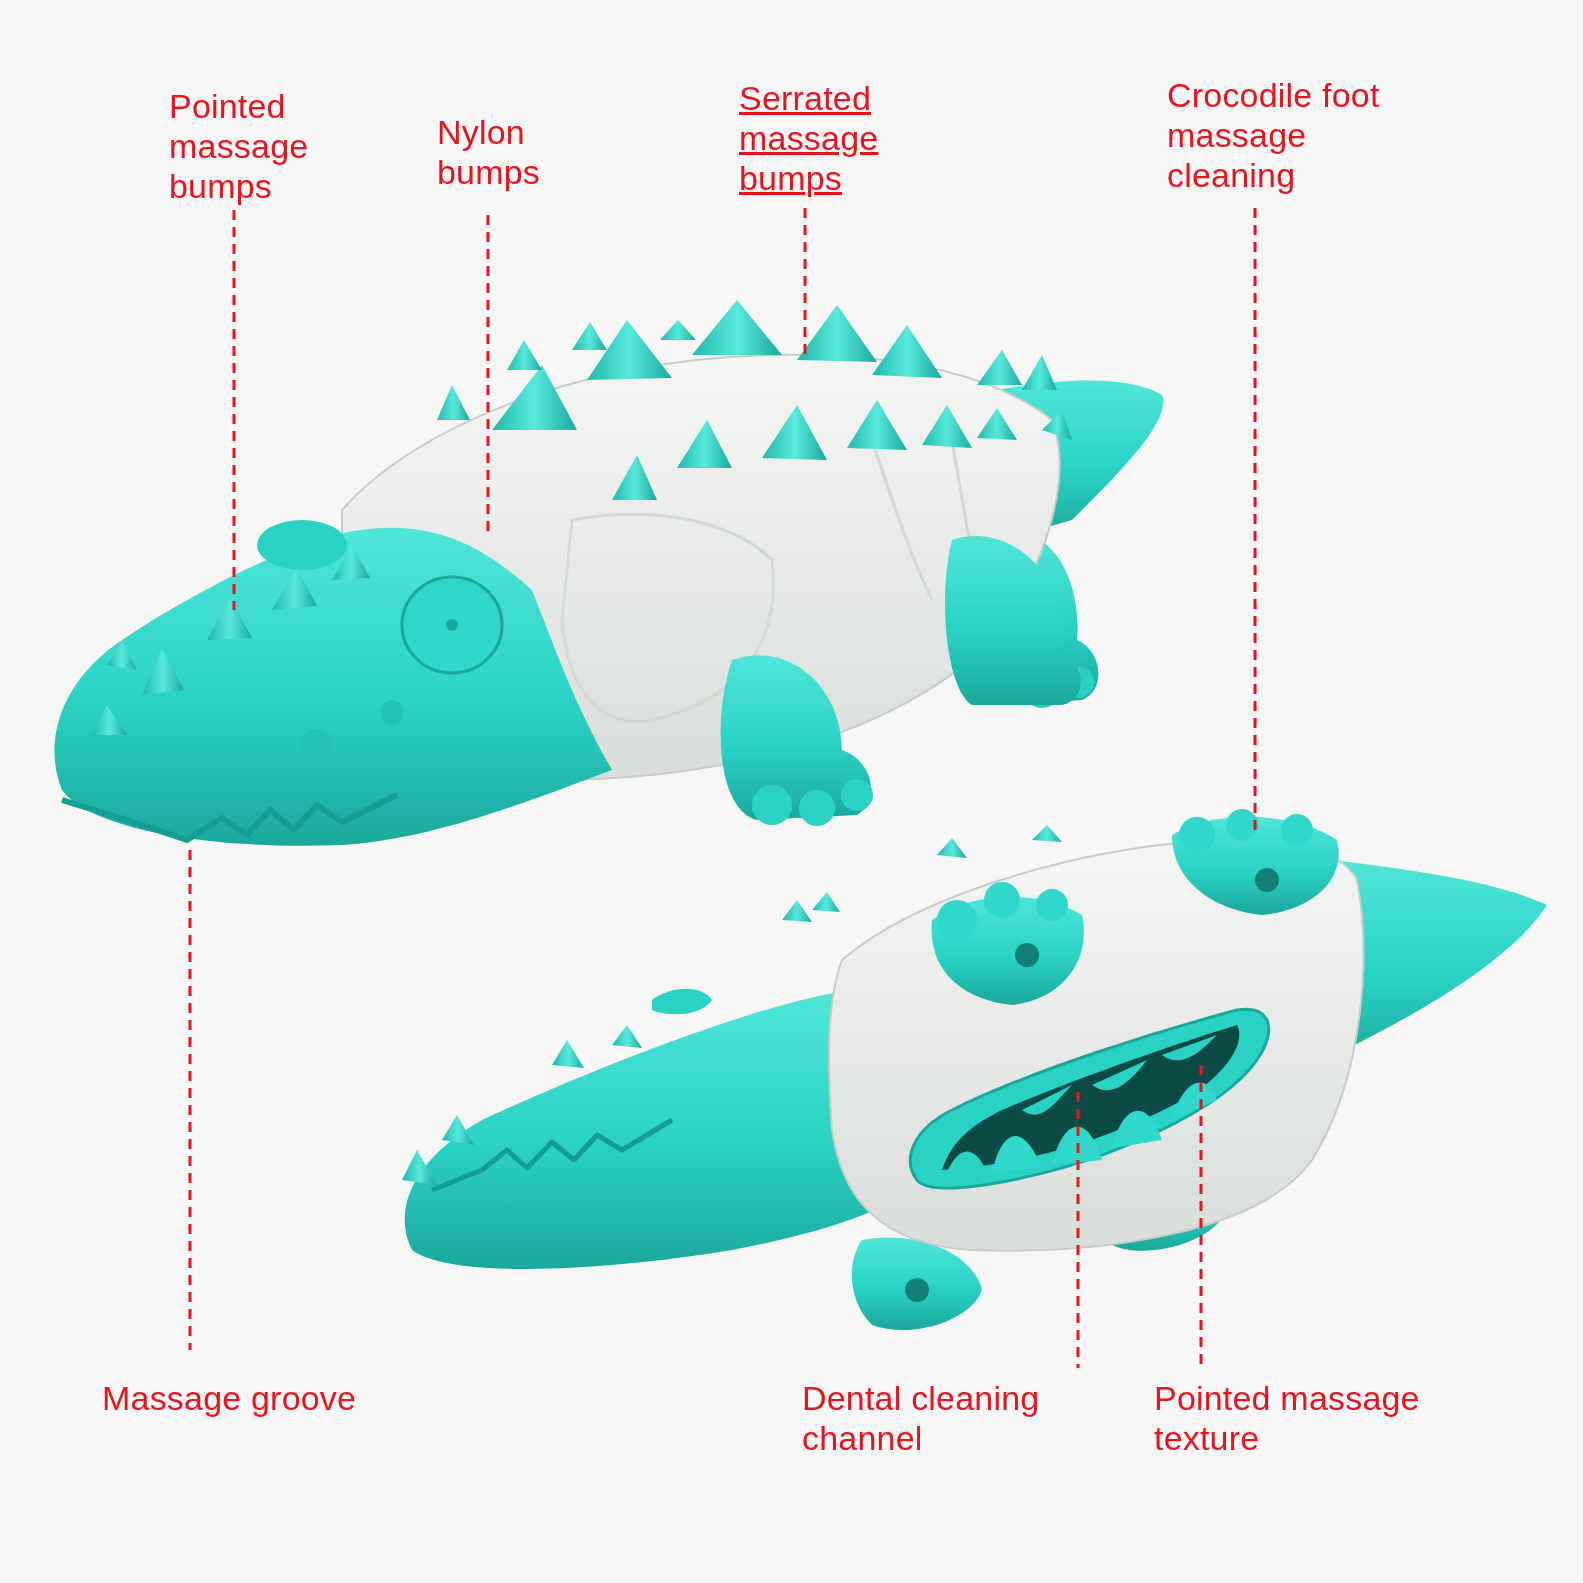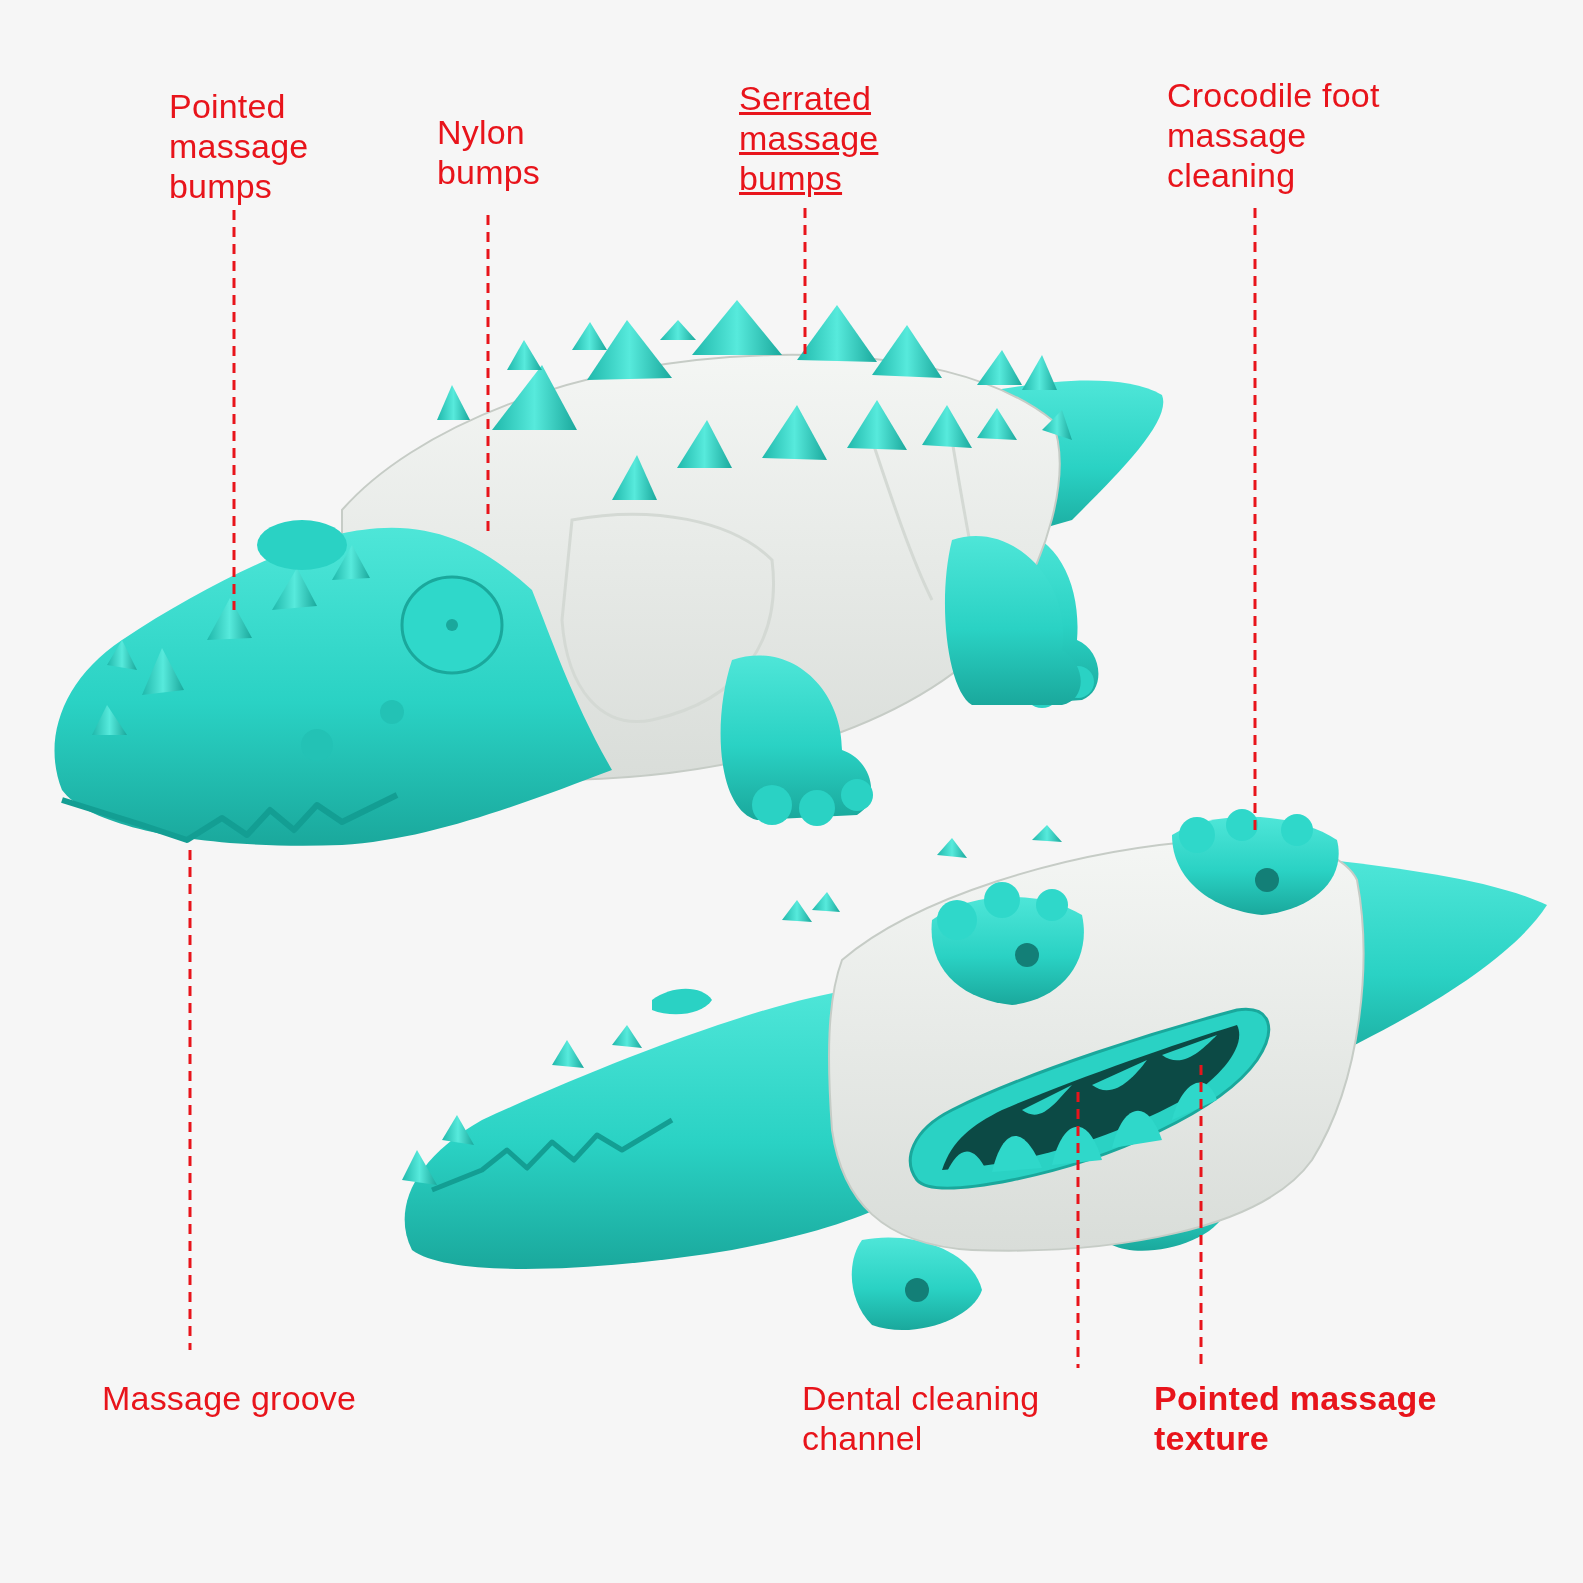--- a/index.html
+++ b/index.html
@@ -184,15 +184,15 @@
 bumps</div>
   <div class="label" style="left:727px; top:78px;text-decoration:underline;">Serrated
 massage
 bumps</div>
   <div class="label" style="left:1155px; top:75px;">Crocodile foot
 massage
 cleaning</div>
   <div class="label" style="left:790px; top:1378px;">Dental cleaning
 channel</div>
   <div class="label" style="left:90px; top:1378px;">Massage groove</div>
-  <div class="label" style="left:1142px; top:1378px;font-weight:bold;">Pointed massage
+  <div class="label" style="left:1142px; top:1378px;">Pointed massage
 texture</div>
 </div>
 
 </body></html>

